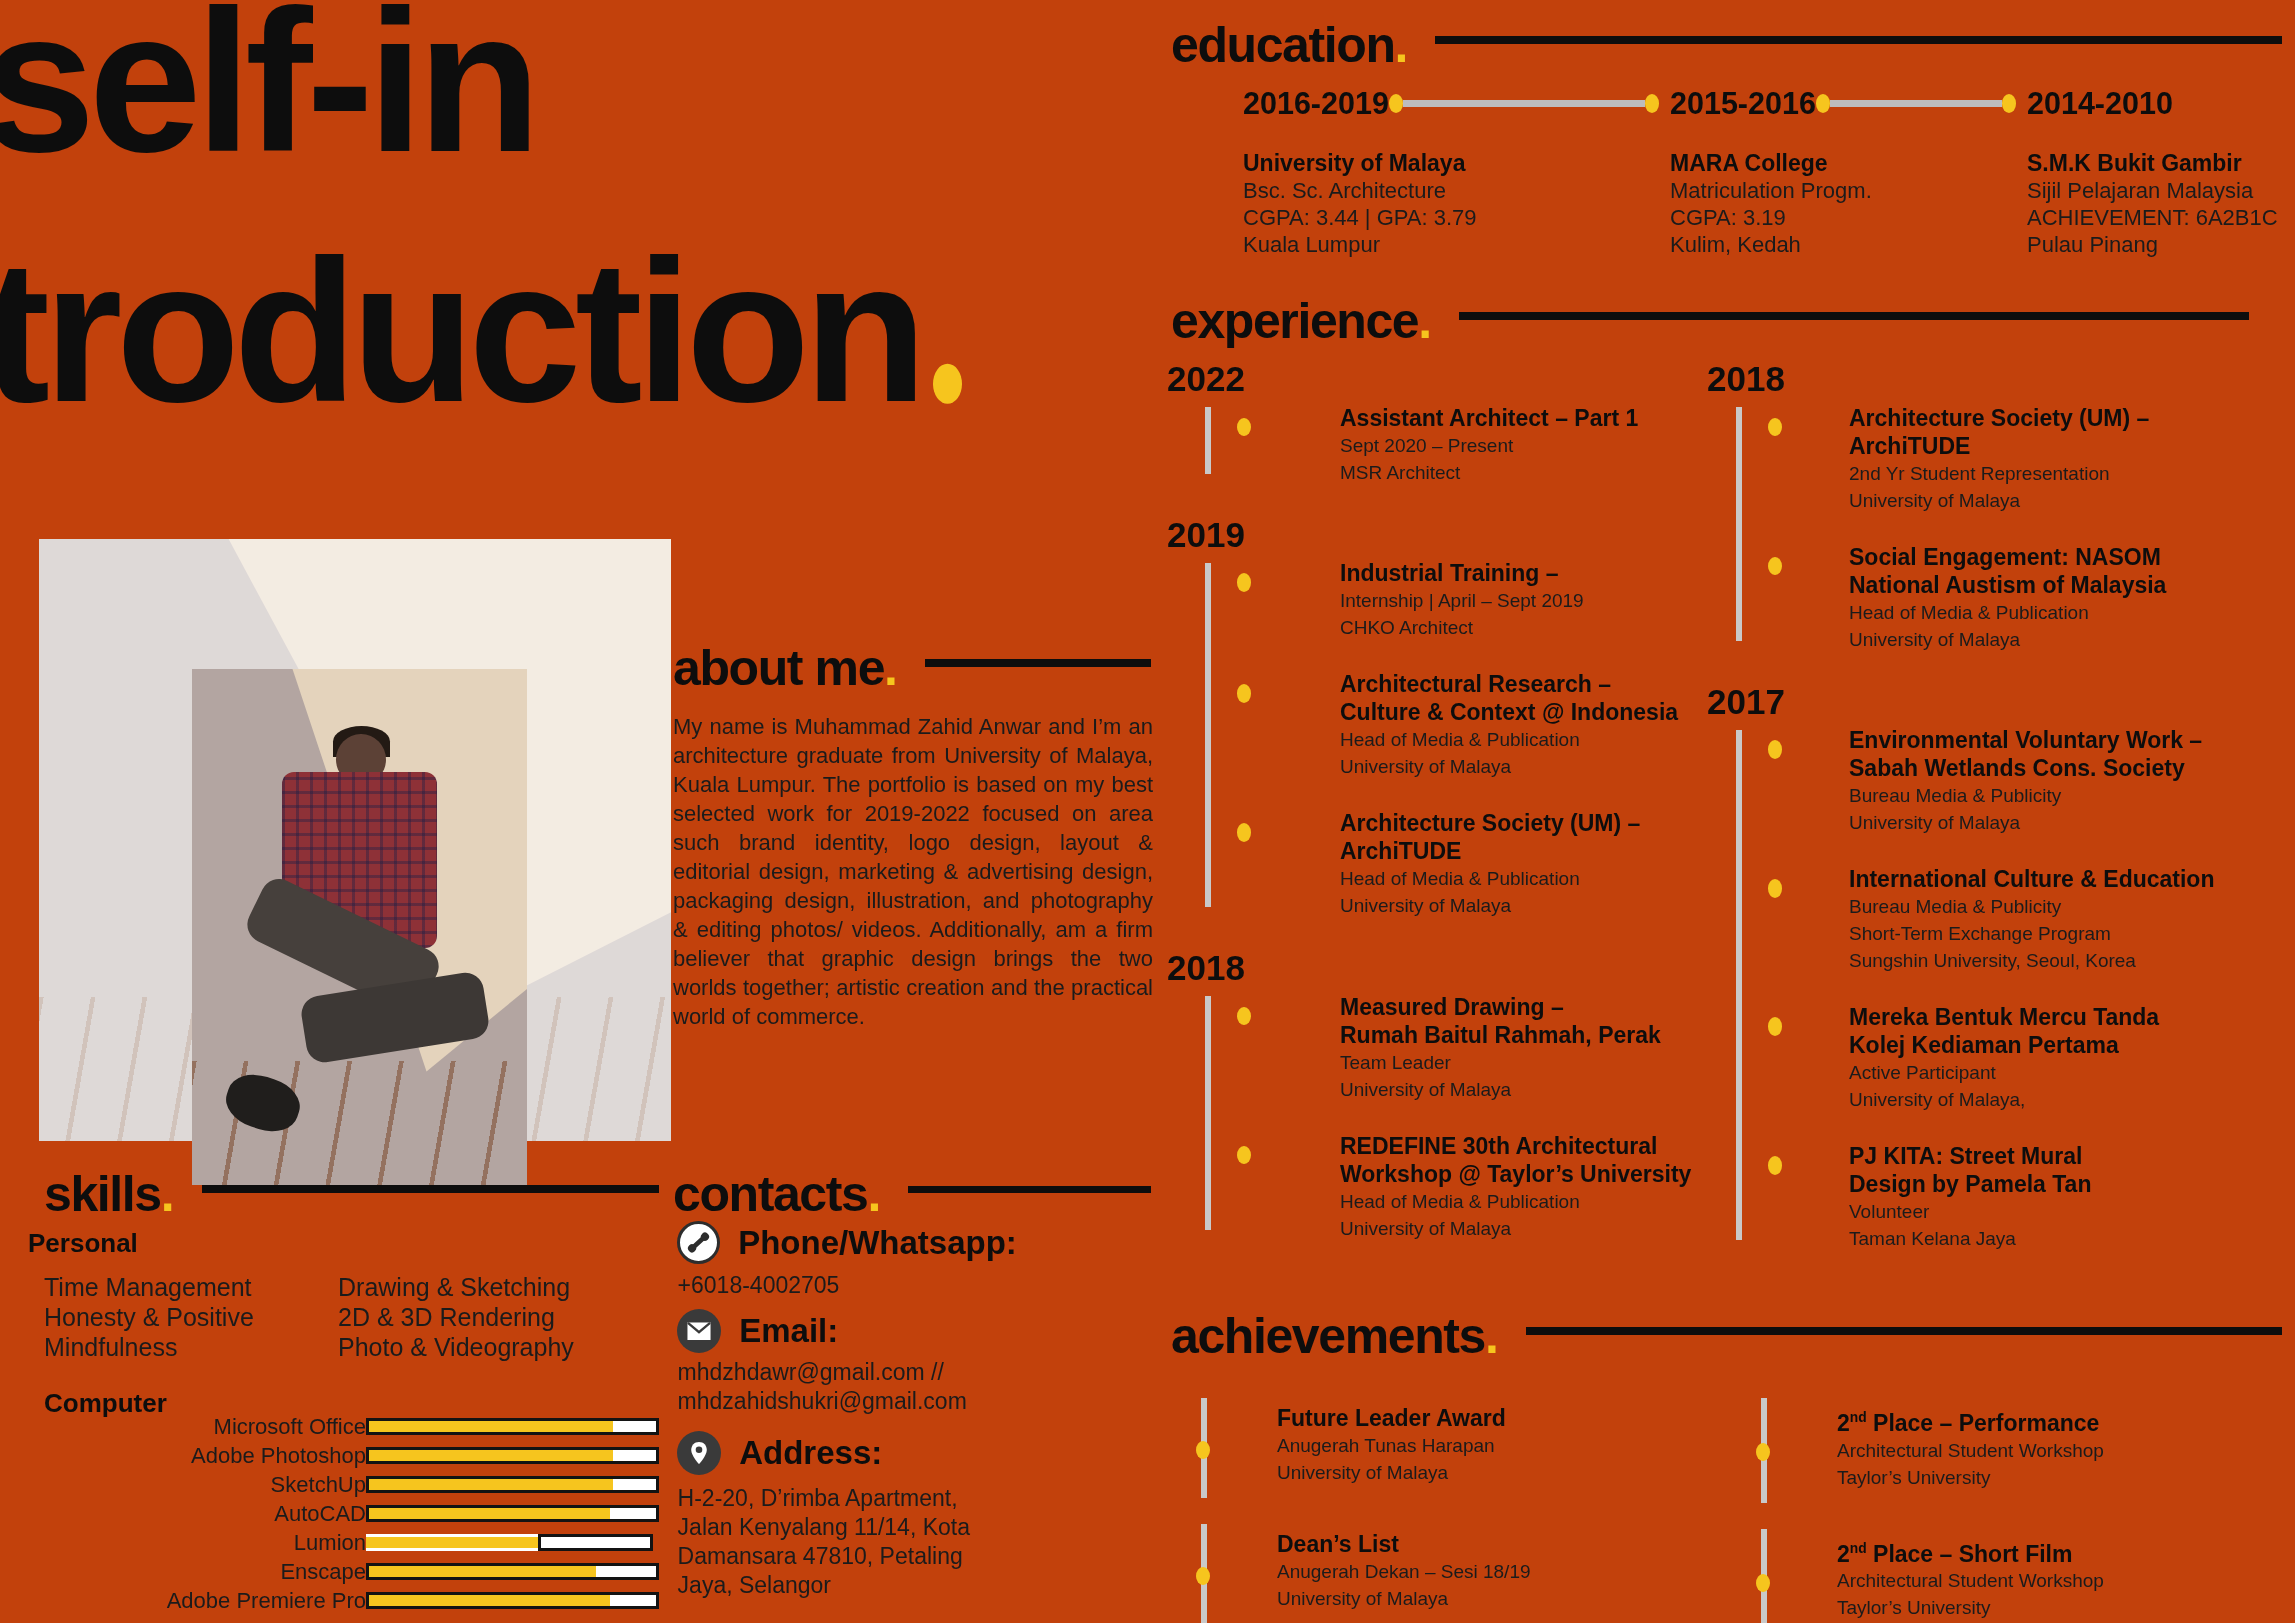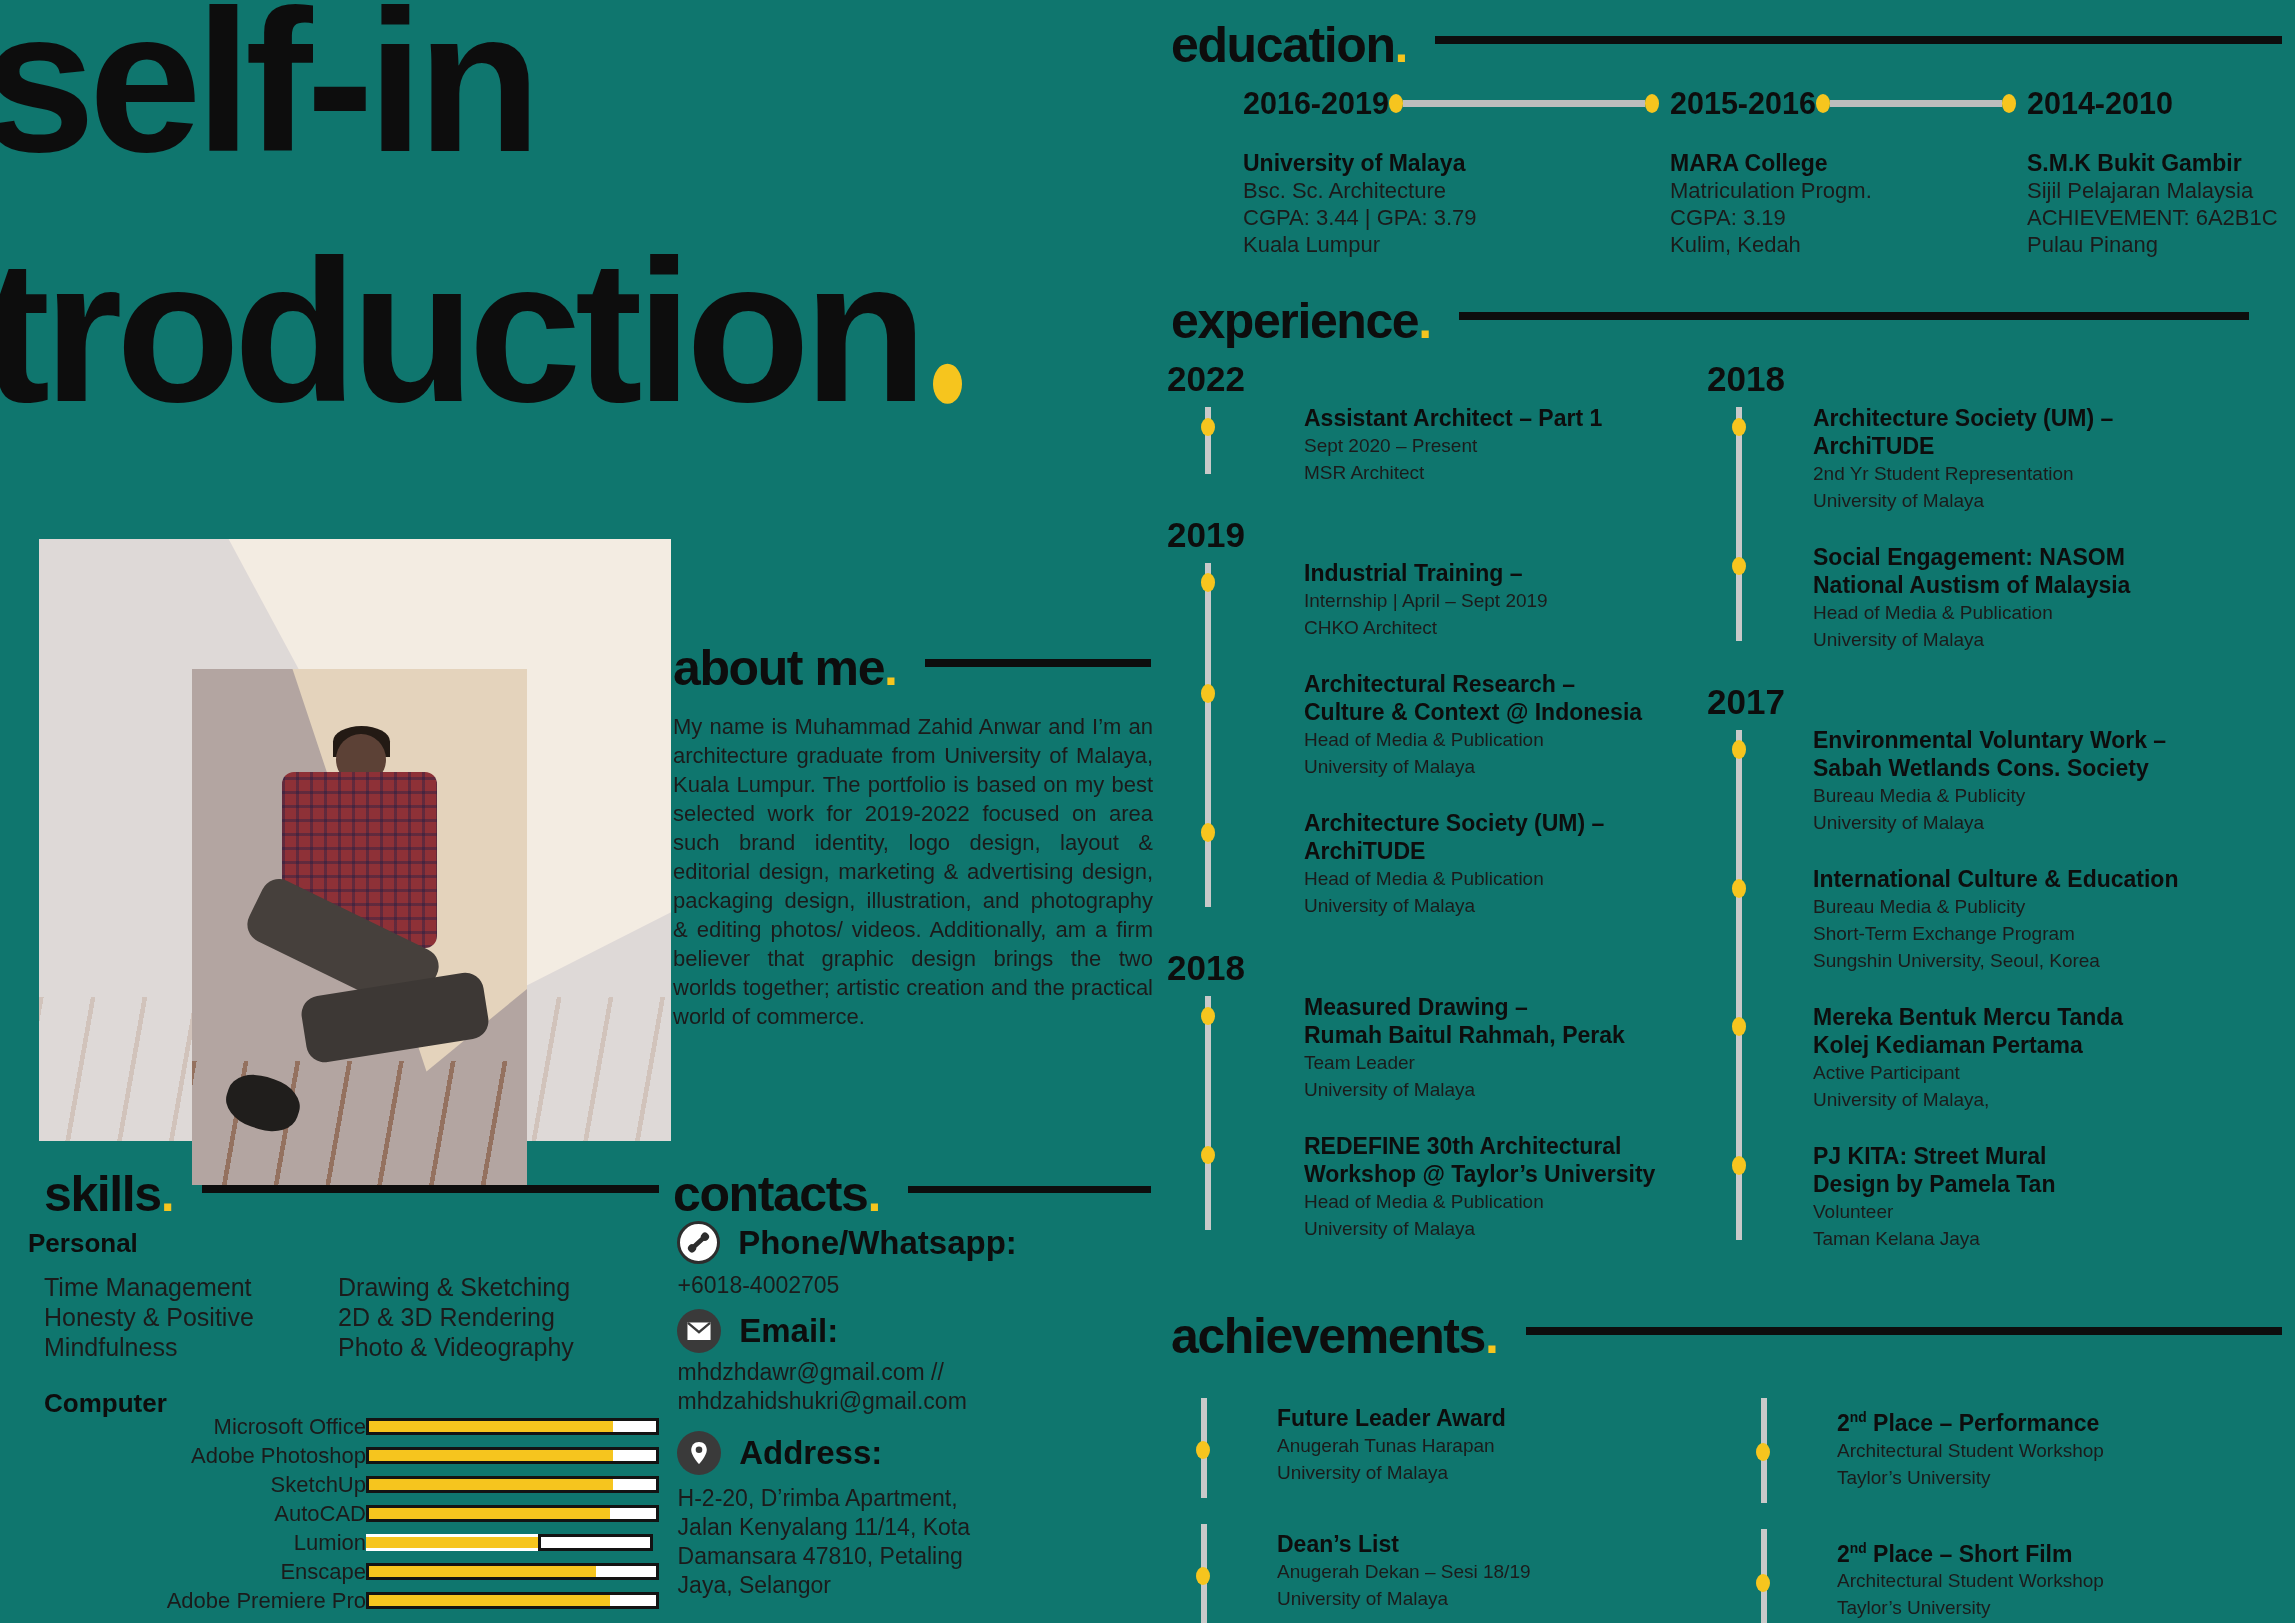--- a/index.html
+++ b/index.html
@@ -1,16 +1,16 @@
 <!DOCTYPE html>
 <html style="--accent: #F6C51E;font-size:7.4px"><head>
 <meta charset="utf-8">
 <style>
   html,body{margin:0;padding:0;background:#fff;}
-  .page{position:relative;width:2295px;height:1623px;background:#0f766e;overflow:hidden;
+  .page{position:relative;width:2295px;height:1623px;background:#c2410c;overflow:hidden;
         font-family:"Liberation Sans","DejaVu Sans",sans-serif;color:#141414;}
 
   
   .big-title{position:absolute;left:-17.6px;top:-44px;font-weight:bold;font-size:203px;
              letter-spacing:-6.5px;line-height:250px;color:#0d0d0d;white-space:nowrap;}
   .title-dot{display:inline-block;width:29px;height:40px;border-radius:50%;
              background:var(--accent);margin-left:12px;transform:translateY(2.8px);}
 
   
   .sec-head{position:absolute;display:flex;align-items:center;}
@@ -86,21 +86,21 @@
   .edu-conn{flex:1;height:7px;background:#bdbdbd;}
   .edu-year-row .tdot:first-of-type{margin-left:17.6px;}
   .edu-school{font-size:23px;font-weight:bold;margin-top:28px;line-height:28px;color:#0d0d0d;}
   .edu-line{font-size:22px;line-height:27px;color:#1b1b1b;}
 
   
   .exp-col{position:absolute;top:359px;}
   .exp-year{font-size:35px;font-weight:bold;color:#0d0d0d;margin-bottom:4.6px;}
   .exp-entries{position:relative;}
   .exp-entries::before{content:"";position:absolute;top:3.7px;bottom:12px;width:5.6px;background:#c9c9c9;}
-  .exp-entry{position:relative;margin-bottom:29px;}
+  .exp-entry{position:relative;margin-bottom:29px;margin-left:36px;}
   .exp-entry::after{content:"";position:absolute;width:14px;height:18.5px;border-radius:50%;
                     background:var(--accent);top:14px;}
   .exp-group{margin-bottom:14px;}
   .t-title{font-size:23px;font-weight:bold;line-height:28px;color:#0d0d0d;}
   .t-line{font-size:19px;line-height:27px;color:#1b1b1b;}
 
   .col-left .exp-entries{margin-left:137px;}
   .col-left .exp-entries::before{left:-99px;}
   .col-left .exp-entry::after{left:-103px;}
   .col-right .exp-entries{margin-left:106px;}

